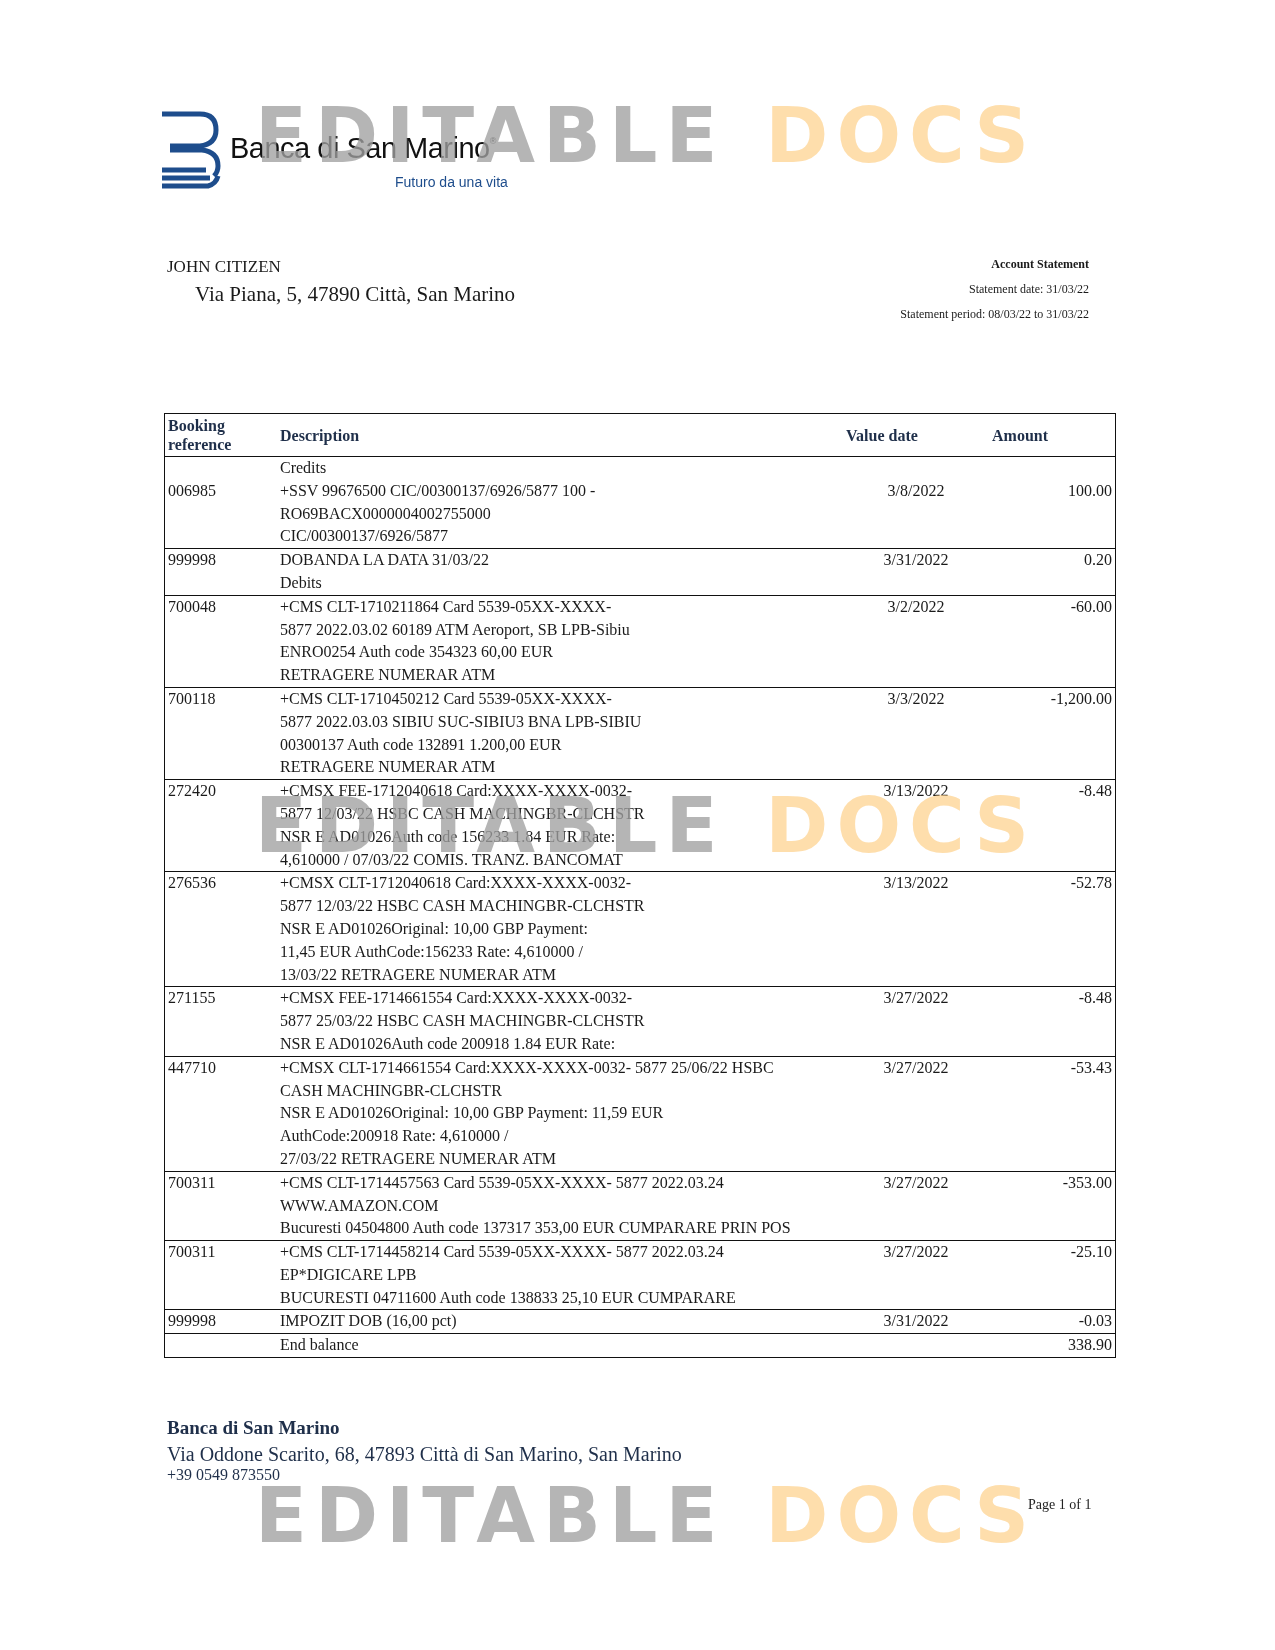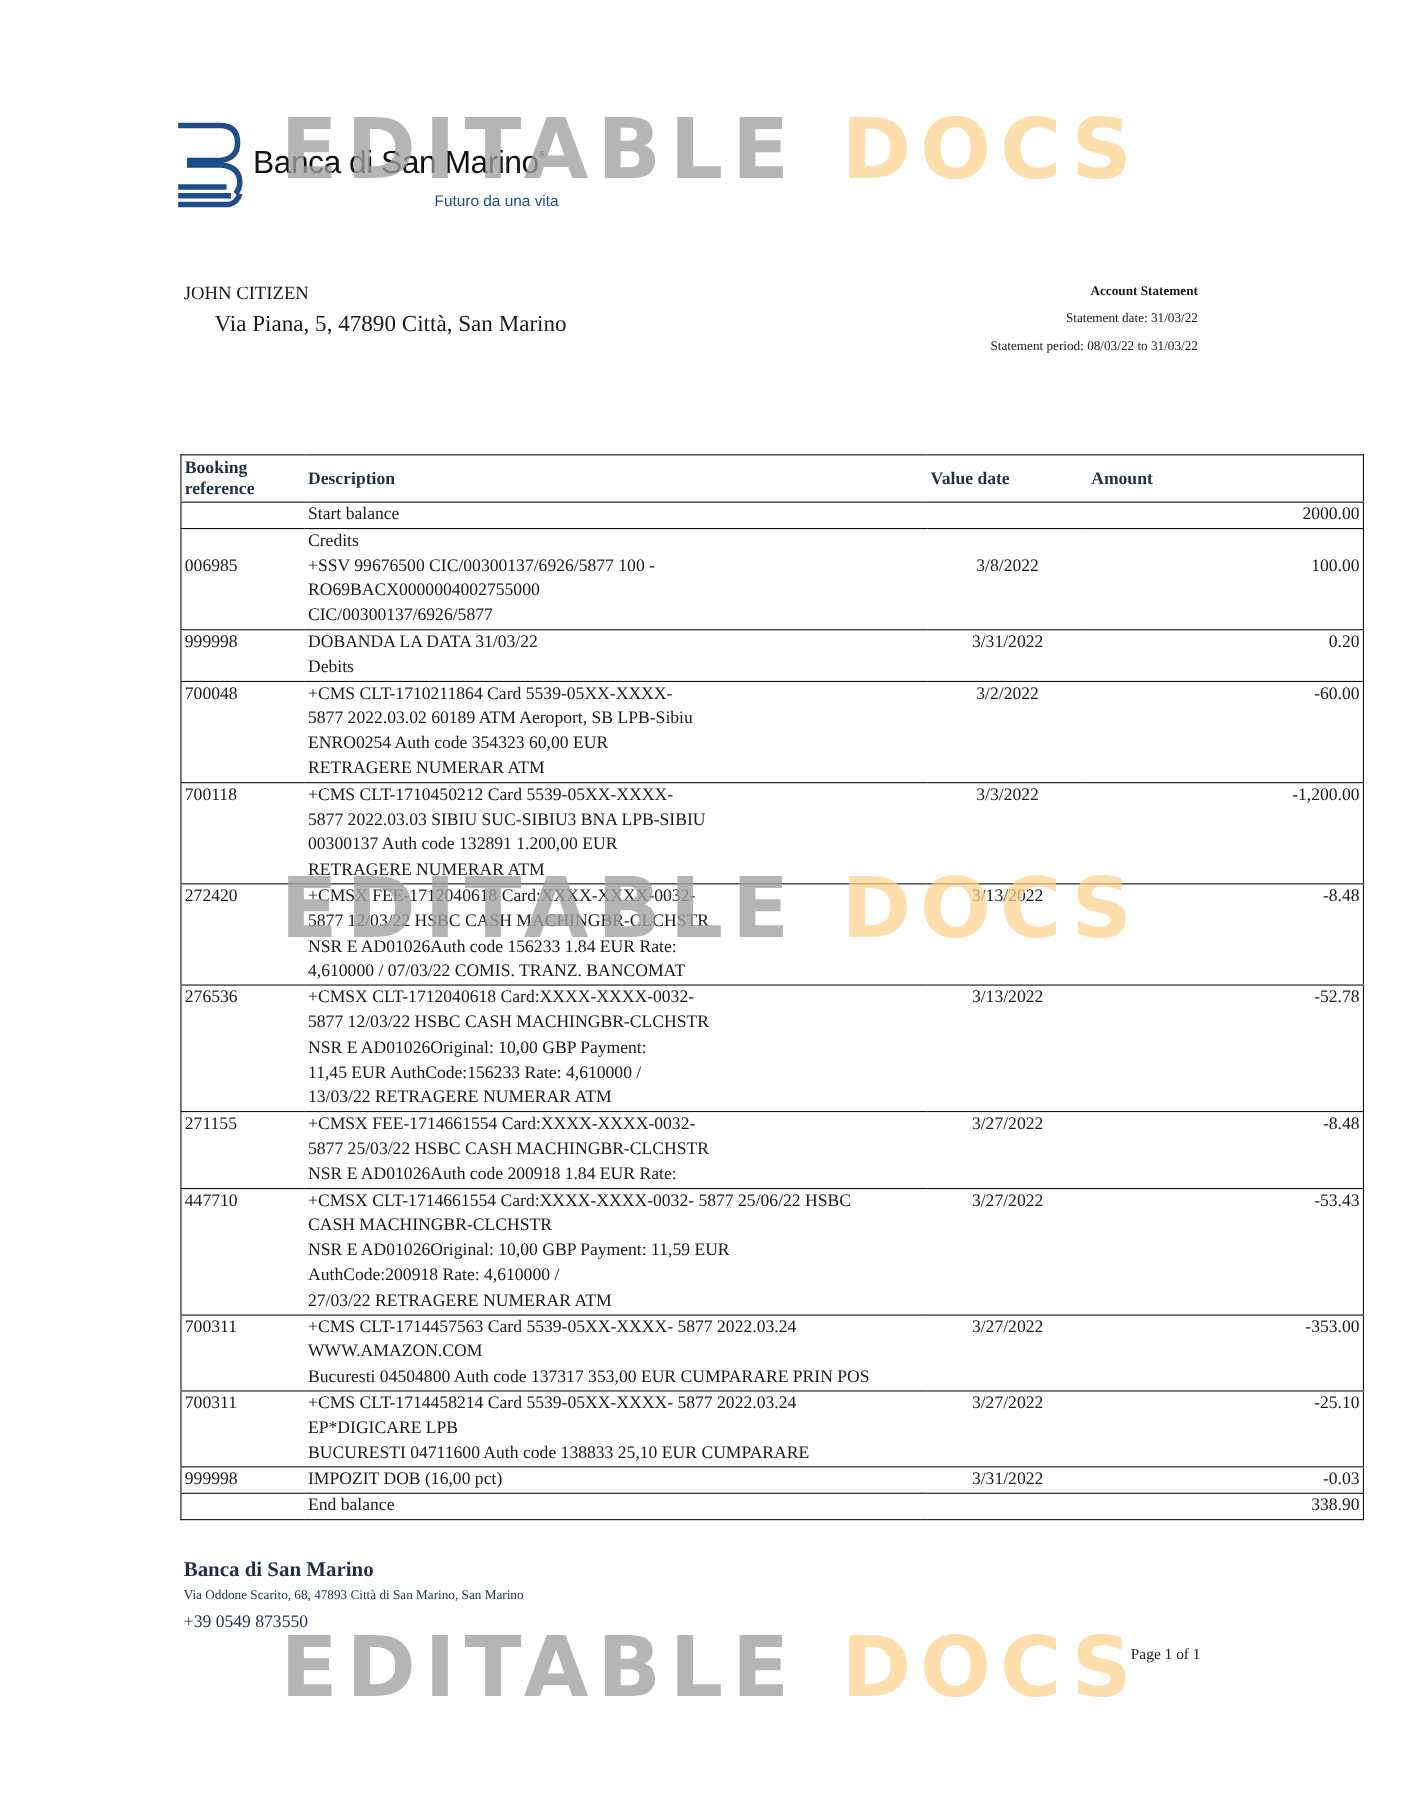--- a/index.html
+++ b/index.html
@@ -20,36 +20,36 @@
   .wm .w1 { color:rgba(160,160,160,0.78); }
   .wm .w2 { color:rgba(253,209,140,0.72); margin-left:40px; }
   
   .cust-name { left:167px; top:257px; font-size:17px; font-weight:normal; }
   .cust-addr { left:167px; top:282px; font-size:21px;margin-left:28px; }
   .stmt { right:186px; text-align:right; font-size:12px; white-space:nowrap; }
   .stmt-title { top:257px; font-weight:bold; }
   .stmt-date { top:282px; }
   .stmt-period { top:307px; }
   
-  table.tx { position:absolute; left:164px; top:413px; width:1076px; border-collapse:collapse;
+  table.tx { position:absolute; left:164px; top:413px; width:952px; border-collapse:collapse;
              font-size:16px; border:1.5px solid #111; }
   table.tx th { color:#1f2f4a; font-weight:bold; text-align:left; vertical-align:middle;
                 padding:2px 3px; border-bottom:1.5px solid #111; line-height:19px; }
   table.tx td { vertical-align:top; padding:0 3px; line-height:22.8px; }
   table.tx tr.row td { border-top:1.2px solid #111; }
   .c-ref { width:106px; }
   .c-desc { width:560px; }
   .c-date { width:140px; text-align:center; }
   .c-amt { text-align:right; }
   th.c-date { text-align:center; }
   th.c-amt { text-align:right; }
   .desc-line { display:block; white-space:nowrap; }
   
   .f-bank { left:167px; top:1417px; font-size:19px; font-weight:bold; color:#1f2f4a; }
-  .f-addr { left:167px; top:1443px; font-size:12px; color:#1f2f4a; }
+  .f-addr { left:167px; top:1443px; font-size:20px; color:#1f2f4a; }
   .f-phone { left:167px; top:1466px; font-size:16px; color:#1f2f4a; }
   .f-page { left:1028px; top:1497px; font-size:14px; color:#222; }
 </style>
 </head>
 <body>
 
 <svg class="abs logo-mark" viewBox="0 0 62 82">
   <g fill="none" stroke="#1e4d8c" stroke-width="5">
     <path d="M2 4 H40 Q56 4 56 20 Q56 34 40 36 H10"></path>
     <path d="M10 40 H42 Q58 42 58 56 Q58 62 54 66"></path>
@@ -78,26 +78,20 @@
       <th class="c-ref">
           <span class="desc-line">Booking</span>
           <span class="desc-line">reference</span>
         </th>
       <th class="c-desc">Description</th>
       <th class="c-date">Value date</th>
       <th class="c-amt">Amount</th>
     </tr>
   </thead>
   <tbody id="tx-body">
-    <tr class="row">
-      <td class="c-ref"></td>
-      <td class="c-desc">Start balance</td>
-      <td class="c-date"></td>
-      <td class="c-amt">2000.00</td>
-    </tr>
   <tr class="row">
         <td class="c-ref">
           <span class="desc-line">&nbsp;</span>
           <span class="desc-line">006985</span>
         </td>
         <td class="c-desc">
           <span class="desc-line">Credits</span>
           <span class="desc-line">+SSV 99676500 CIC/00300137/6926/5877 100 -</span>
           <span class="desc-line">RO69BACX0000004002755000</span>
           <span class="desc-line">CIC/00300137/6926/5877</span>

